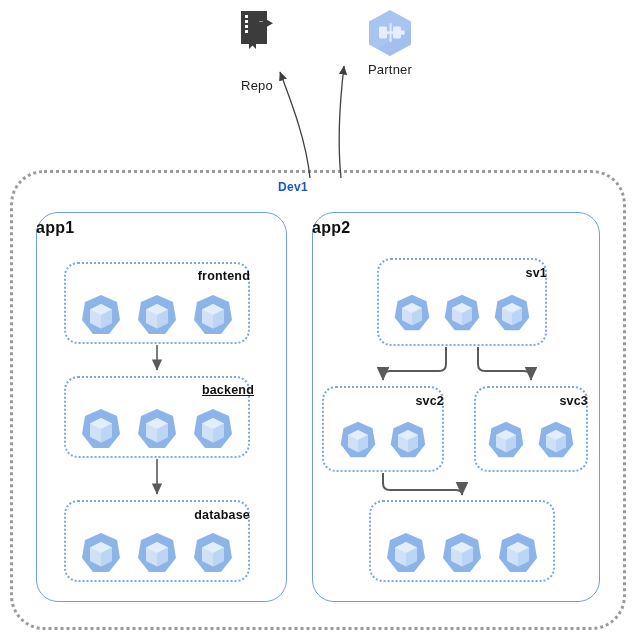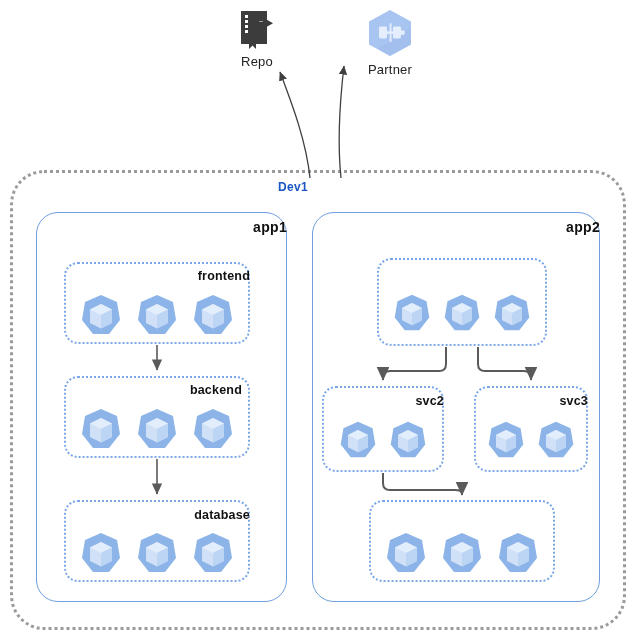--- a/index.html
+++ b/index.html
@@ -8,35 +8,35 @@
 
   
   .ext-node{position:absolute;display:flex;flex-direction:column;align-items:center;}
   .ext-label{font-size:13px;color:#222222;margin-top:4px;letter-spacing:.2px;}
 
   
   .env-box{position:absolute;border:3px dotted #9a9a9a;border-radius:34px;box-sizing:border-box;background:transparent;}
   .env-title{position:absolute;font-weight:bold;font-size:12px;color:#1a56c4;letter-spacing:.3px;}
 
   .app-box{position:absolute;border:1.6px solid #6f9fe0;border-radius:22px;box-sizing:border-box;background:#ffffff00;}
-  .app-title{position:absolute;width:100%;text-align:right;font-weight:bold;font-size:14px;color:#111111;letter-spacing:.3px;}
+  .app-title{position:absolute;width:100%;text-align:left;font-weight:bold;font-size:16px;color:#111111;letter-spacing:.3px;}
 
   .svc-box{position:absolute;border:2.4px dotted #7ba7e8;border-radius:14px;box-sizing:border-box;}
   .svc-title{position:absolute;width:100%;text-align:right;font-weight:bold;font-size:12.5px;color:#111111;letter-spacing:.2px;}
   .pods{position:absolute;left:0;right:0;display:flex;justify-content:center;align-items:center;}
   .pod{width:44px;height:44px;margin:0 6px;}
 
   svg.layer{position:absolute;left:0;top:0;width:636px;height:636px;pointer-events:none;}
 </style>
 </head>
 <body>
 
 <div id="stage">
 
-  <div class="ext-node" style="left:228px;top:8px;width:58px;">
+  <div class="ext-node" style="left:228px;top:8px;width:58px;gap:24px;">
     <svg width="40" height="42" viewBox="0 0 40 42">
       <path d="M4 3 H30 V13 H22 V17 H30 V33 H4 Z" fill="#3c3c3c"></path>
       <rect x="4" y="33" width="26" height="3" fill="#3c3c3c"></rect>
       <path d="M12 33 L12 41 L15.5 37.5 L19 41 L19 33 Z" fill="#3c3c3c"></path>
       <g fill="#ffffff">
         <rect x="8" y="7" width="3" height="3"></rect>
         <rect x="8" y="12" width="3" height="3"></rect>
         <rect x="8" y="17" width="3" height="3"></rect>
         <rect x="8" y="22" width="3" height="3"></rect>
       </g>
@@ -82,21 +82,21 @@
       </svg>
     <svg class="pod" viewBox="0 0 44 44">
         <path d="M22 2 L38 9 L41 27 L30 41 L14 41 L3 27 L6 9 Z" fill="#8cb4e8"></path>
         <path d="M22 11 L33 16.5 L33 30 L22 35.5 L11 30 L11 16.5 Z" fill="#cfe0f7"></path>
         <path d="M22 11 L33 16.5 L22 22 L11 16.5 Z" fill="#e3eefc"></path>
         <path d="M22 22 L33 16.5 L33 30 L22 35.5 Z" fill="#bcd5f4"></path>
       </svg>
   </div>
 
   <div class="svc-box" style="left:64px;top:376px;width:186px;height:82px;"></div>
-  <div class="svc-title" style="left:56px;top:383px;width:186px;">backend</div>
+  <div class="svc-title" style="left:68px;top:383px;width:186px;text-decoration:underline;">backend</div>
   <div class="pods" style="left:64px;top:405px;width:186px;height:48px;">
     <svg class="pod" viewBox="0 0 44 44">
         <path d="M22 2 L38 9 L41 27 L30 41 L14 41 L3 27 L6 9 Z" fill="#8cb4e8"></path>
         <path d="M22 11 L33 16.5 L33 30 L22 35.5 L11 30 L11 16.5 Z" fill="#cfe0f7"></path>
         <path d="M22 11 L33 16.5 L22 22 L11 16.5 Z" fill="#e3eefc"></path>
         <path d="M22 22 L33 16.5 L33 30 L22 35.5 Z" fill="#bcd5f4"></path>
       </svg>
     <svg class="pod" viewBox="0 0 44 44">
         <path d="M22 2 L38 9 L41 27 L30 41 L14 41 L3 27 L6 9 Z" fill="#8cb4e8"></path>
         <path d="M22 11 L33 16.5 L33 30 L22 35.5 L11 30 L11 16.5 Z" fill="#cfe0f7"></path>
@@ -131,20 +131,21 @@
         <path d="M22 11 L33 16.5 L33 30 L22 35.5 L11 30 L11 16.5 Z" fill="#cfe0f7"></path>
         <path d="M22 11 L33 16.5 L22 22 L11 16.5 Z" fill="#e3eefc"></path>
         <path d="M22 22 L33 16.5 L33 30 L22 35.5 Z" fill="#bcd5f4"></path>
       </svg>
   </div>
 
   <div class="app-box" style="left:312px;top:212px;width:288px;height:390px;"></div>
   <div class="app-title" style="left:312px;top:219px;width:288px;">app2</div>
 
   <div class="svc-box" style="left:377px;top:258px;width:170px;height:88px;"></div>
+  <div class="svc-title" style="left:377px;top:266px;width:170px;">sv1</div>
   <div class="pods" style="left:377px;top:289px;width:170px;height:48px;">
     <svg class="pod" style="width:40px;height:40px;margin:0 5px;" viewBox="0 0 44 44">
         <path d="M22 2 L38 9 L41 27 L30 41 L14 41 L3 27 L6 9 Z" fill="#8cb4e8"></path>
         <path d="M22 11 L33 16.5 L33 30 L22 35.5 L11 30 L11 16.5 Z" fill="#cfe0f7"></path>
         <path d="M22 11 L33 16.5 L22 22 L11 16.5 Z" fill="#e3eefc"></path>
         <path d="M22 22 L33 16.5 L33 30 L22 35.5 Z" fill="#bcd5f4"></path>
       </svg>
     <svg class="pod" style="width:40px;height:40px;margin:0 5px;" viewBox="0 0 44 44">
         <path d="M22 2 L38 9 L41 27 L30 41 L14 41 L3 27 L6 9 Z" fill="#8cb4e8"></path>
         <path d="M22 11 L33 16.5 L33 30 L22 35.5 L11 30 L11 16.5 Z" fill="#cfe0f7"></path>

